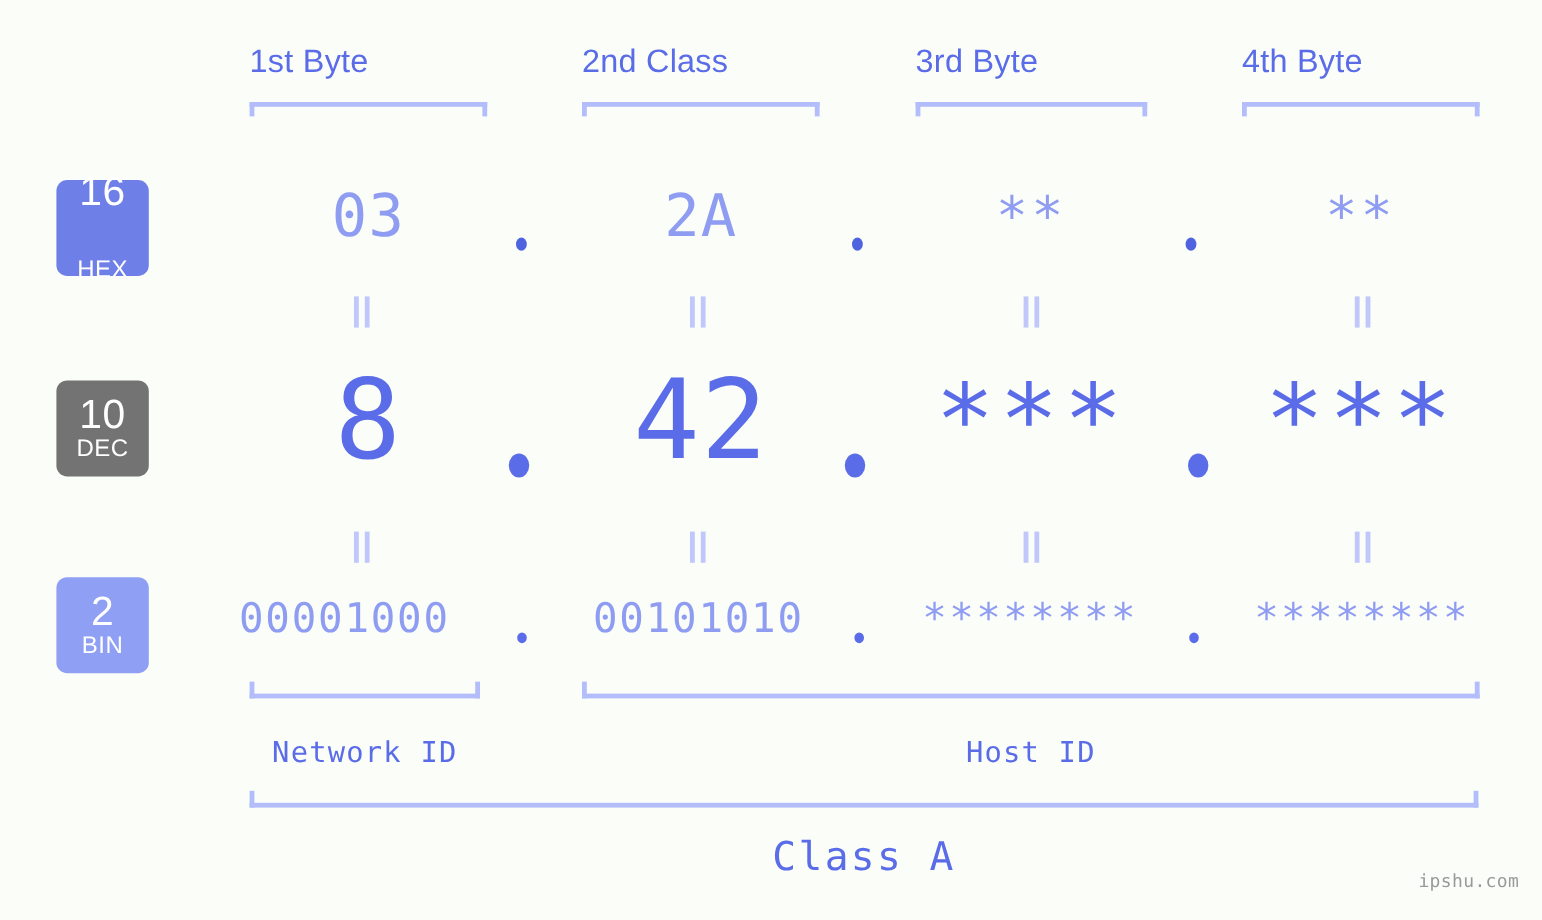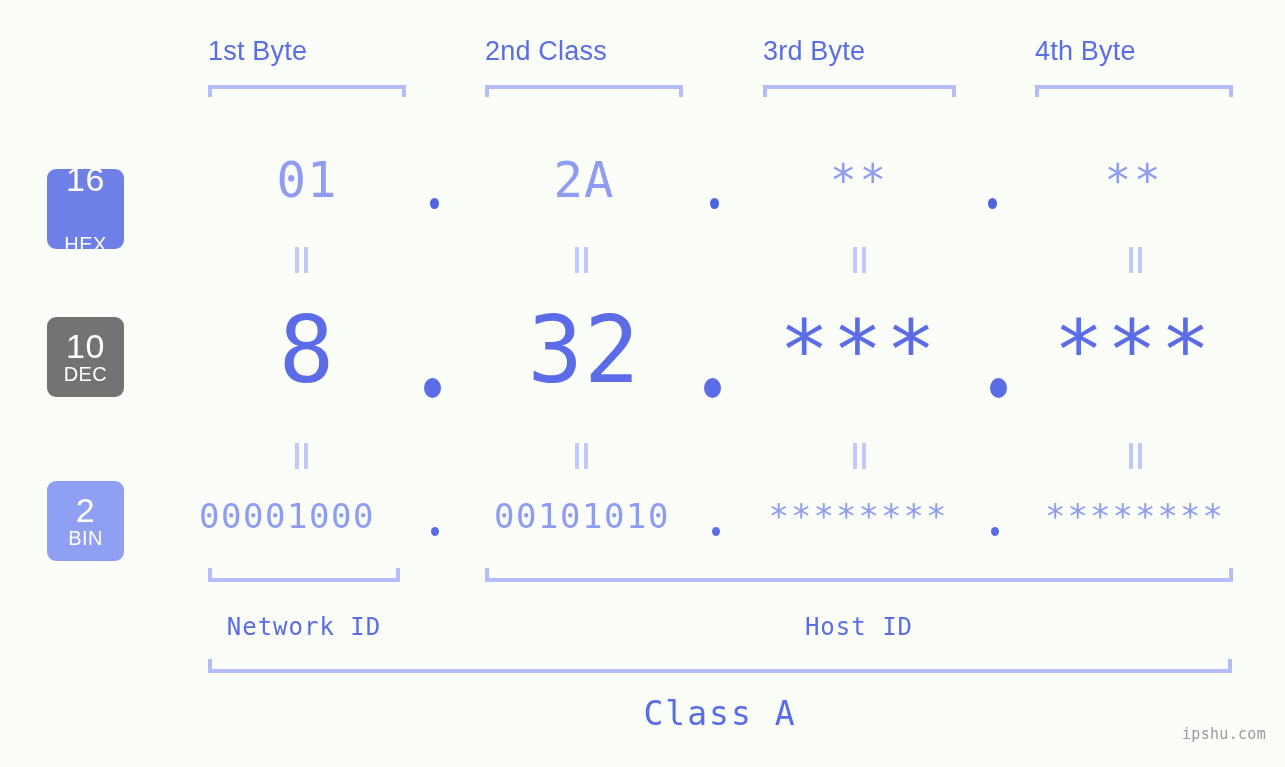--- a/index.html
+++ b/index.html
@@ -73,21 +73,21 @@
     font-weight: 400;
     letter-spacing: 0.5px;
   }
   .badge .abbr {
     font-size: 20px;
     line-height: 22px;
     font-weight: 400;
     letter-spacing: 0.4px;
     text-align: right;
   }
-  .badge-hex { top: 169px; background: #6f7fe8; gap: 37px; }
+  .badge-hex { top: 150px; background: #6f7fe8; gap: 37px; }
   .badge-dec { top: 317px; background: #737373; }
   .badge-bin { top: 481px; background: #8fa0f4; }
 
   
   .cell {
     position: absolute;
     text-align: center;
     white-space: nowrap;
   }
 
@@ -230,21 +230,21 @@
   <div class="badge badge-dec">
     <span class="num">10</span>
     <span class="abbr">DEC</span>
   </div>
   <div class="badge badge-bin">
     <span class="num">2</span>
     <span class="abbr">BIN</span>
   </div>
 
   <div class="row-hex">
-    <div class="cell" style="left:208px;width:198px;">01</div>
+    <div class="cell" style="left:208px;width:198px;">03</div>
     <div class="dot-hex" style="left:430px;"></div>
     <div class="cell" style="left:485px;width:198px;">2A</div>
     <div class="dot-hex" style="left:710px;"></div>
     <div class="cell stars" style="left:763px;width:193px;">**</div>
     <div class="dot-hex" style="left:988px;"></div>
     <div class="cell stars" style="left:1035px;width:198px;">**</div>
   </div>
 
   <div class="eq eq-top" style="left:292px;">
       <i></i>
@@ -259,21 +259,21 @@
       <i></i>
     </div>
   <div class="eq eq-top" style="left:1126px;">
       <i></i>
       <i></i>
     </div>
 
   <div class="row-dec">
     <div class="cell" style="left:208px;width:198px;">8</div>
     <div class="dot-dec" style="left:424px;"></div>
-    <div class="cell" style="left:485px;width:198px;">32</div>
+    <div class="cell" style="left:485px;width:198px;">42</div>
     <div class="dot-dec" style="left:704px;"></div>
     <div class="cell stars" style="left:763px;width:193px;">***</div>
     <div class="dot-dec" style="left:990px;"></div>
     <div class="cell stars" style="left:1035px;width:198px;">***</div>
   </div>
 
   <div class="eq eq-mid" style="left:292px;">
       <i></i>
       <i></i>
     </div>

